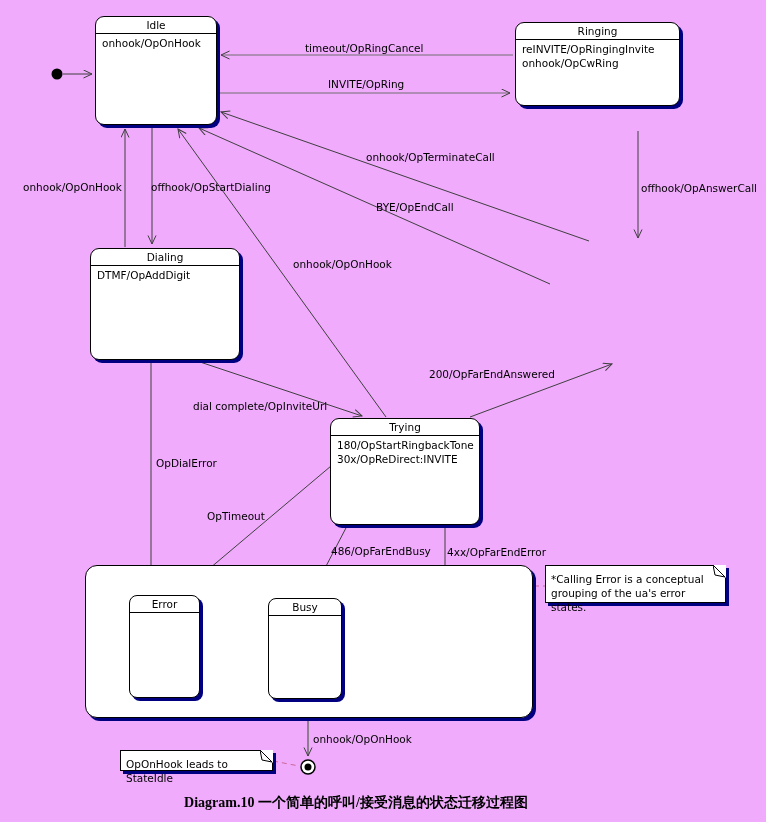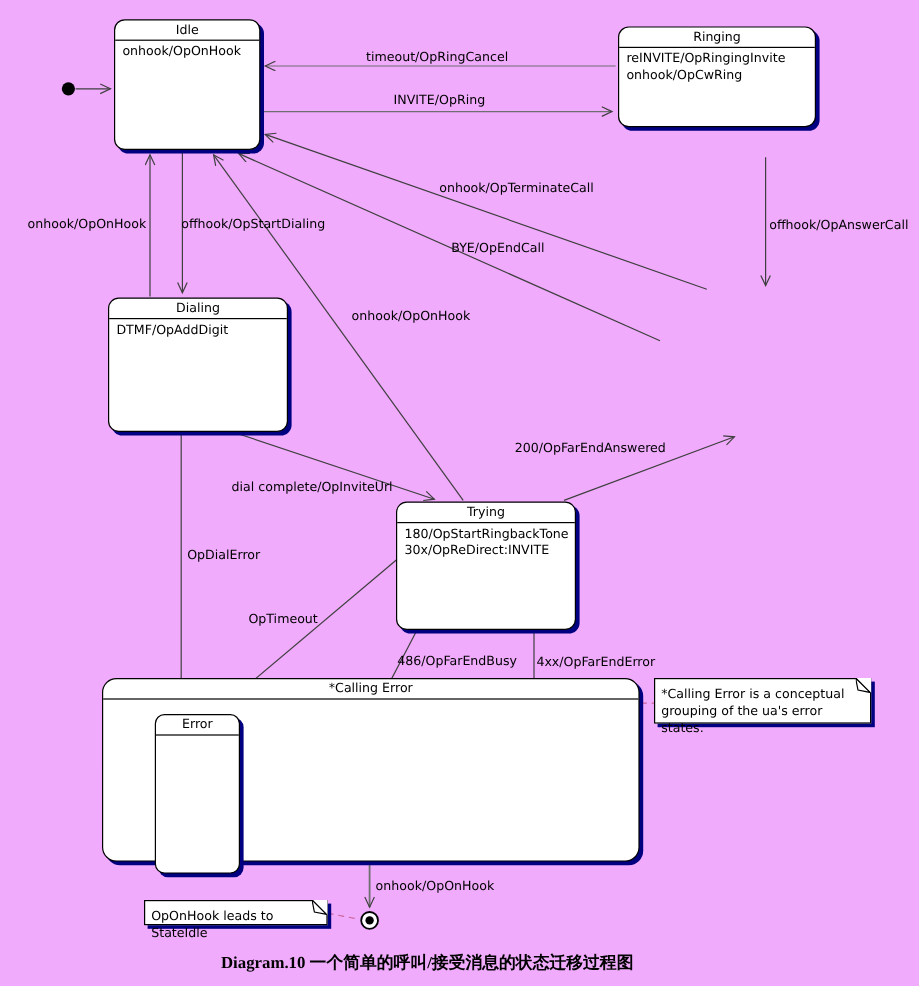--- a/index.html
+++ b/index.html
@@ -147,27 +147,30 @@
 
   <div class="state" style="left:330px; top:418px; width:150px; height:107px;">
     <div class="state-title">Trying</div>
     <div class="state-body">
       <div class="action">180/OpStartRingbackTone</div>
       <div class="action">30x/OpReDirect:INVITE</div>
     </div>
   </div>
 
   <div class="state composite" style="left:85px; top:565px; width:448px; height:153px;">
-    <div class="state-title">*Calling Error</div>
-
-    <div class="state substate" style="left:43px; top:29px; width:71px; height:133px;">
+
+    <div class="state substate" style="left:43px; top:29px; width:71px; height:103px;">
       <div class="state-title">Error</div>
       <div class="state-body"></div>
     </div>
 
+    <div class="state substate" style="left:182px; top:32px; width:74px; height:101px;">
+      <div class="state-title">Busy</div>
+      <div class="state-body"></div>
+    </div>
 
   </div>
 
   <div class="edge-label" style="left:305px; top:42px;">timeout/OpRingCancel</div>
   <div class="edge-label" style="left:328px; top:78px;">INVITE/OpRing</div>
   <div class="edge-label" style="left:23px; top:181px;">onhook/OpOnHook</div>
   <div class="edge-label" style="left:151px; top:181px;">offhook/OpStartDialing</div>
   <div class="edge-label" style="left:366px; top:151px;">onhook/OpTerminateCall</div>
   <div class="edge-label" style="left:376px; top:201px;">BYE/OpEndCall</div>
   <div class="edge-label" style="left:641px; top:182px;">offhook/OpAnswerCall</div>

